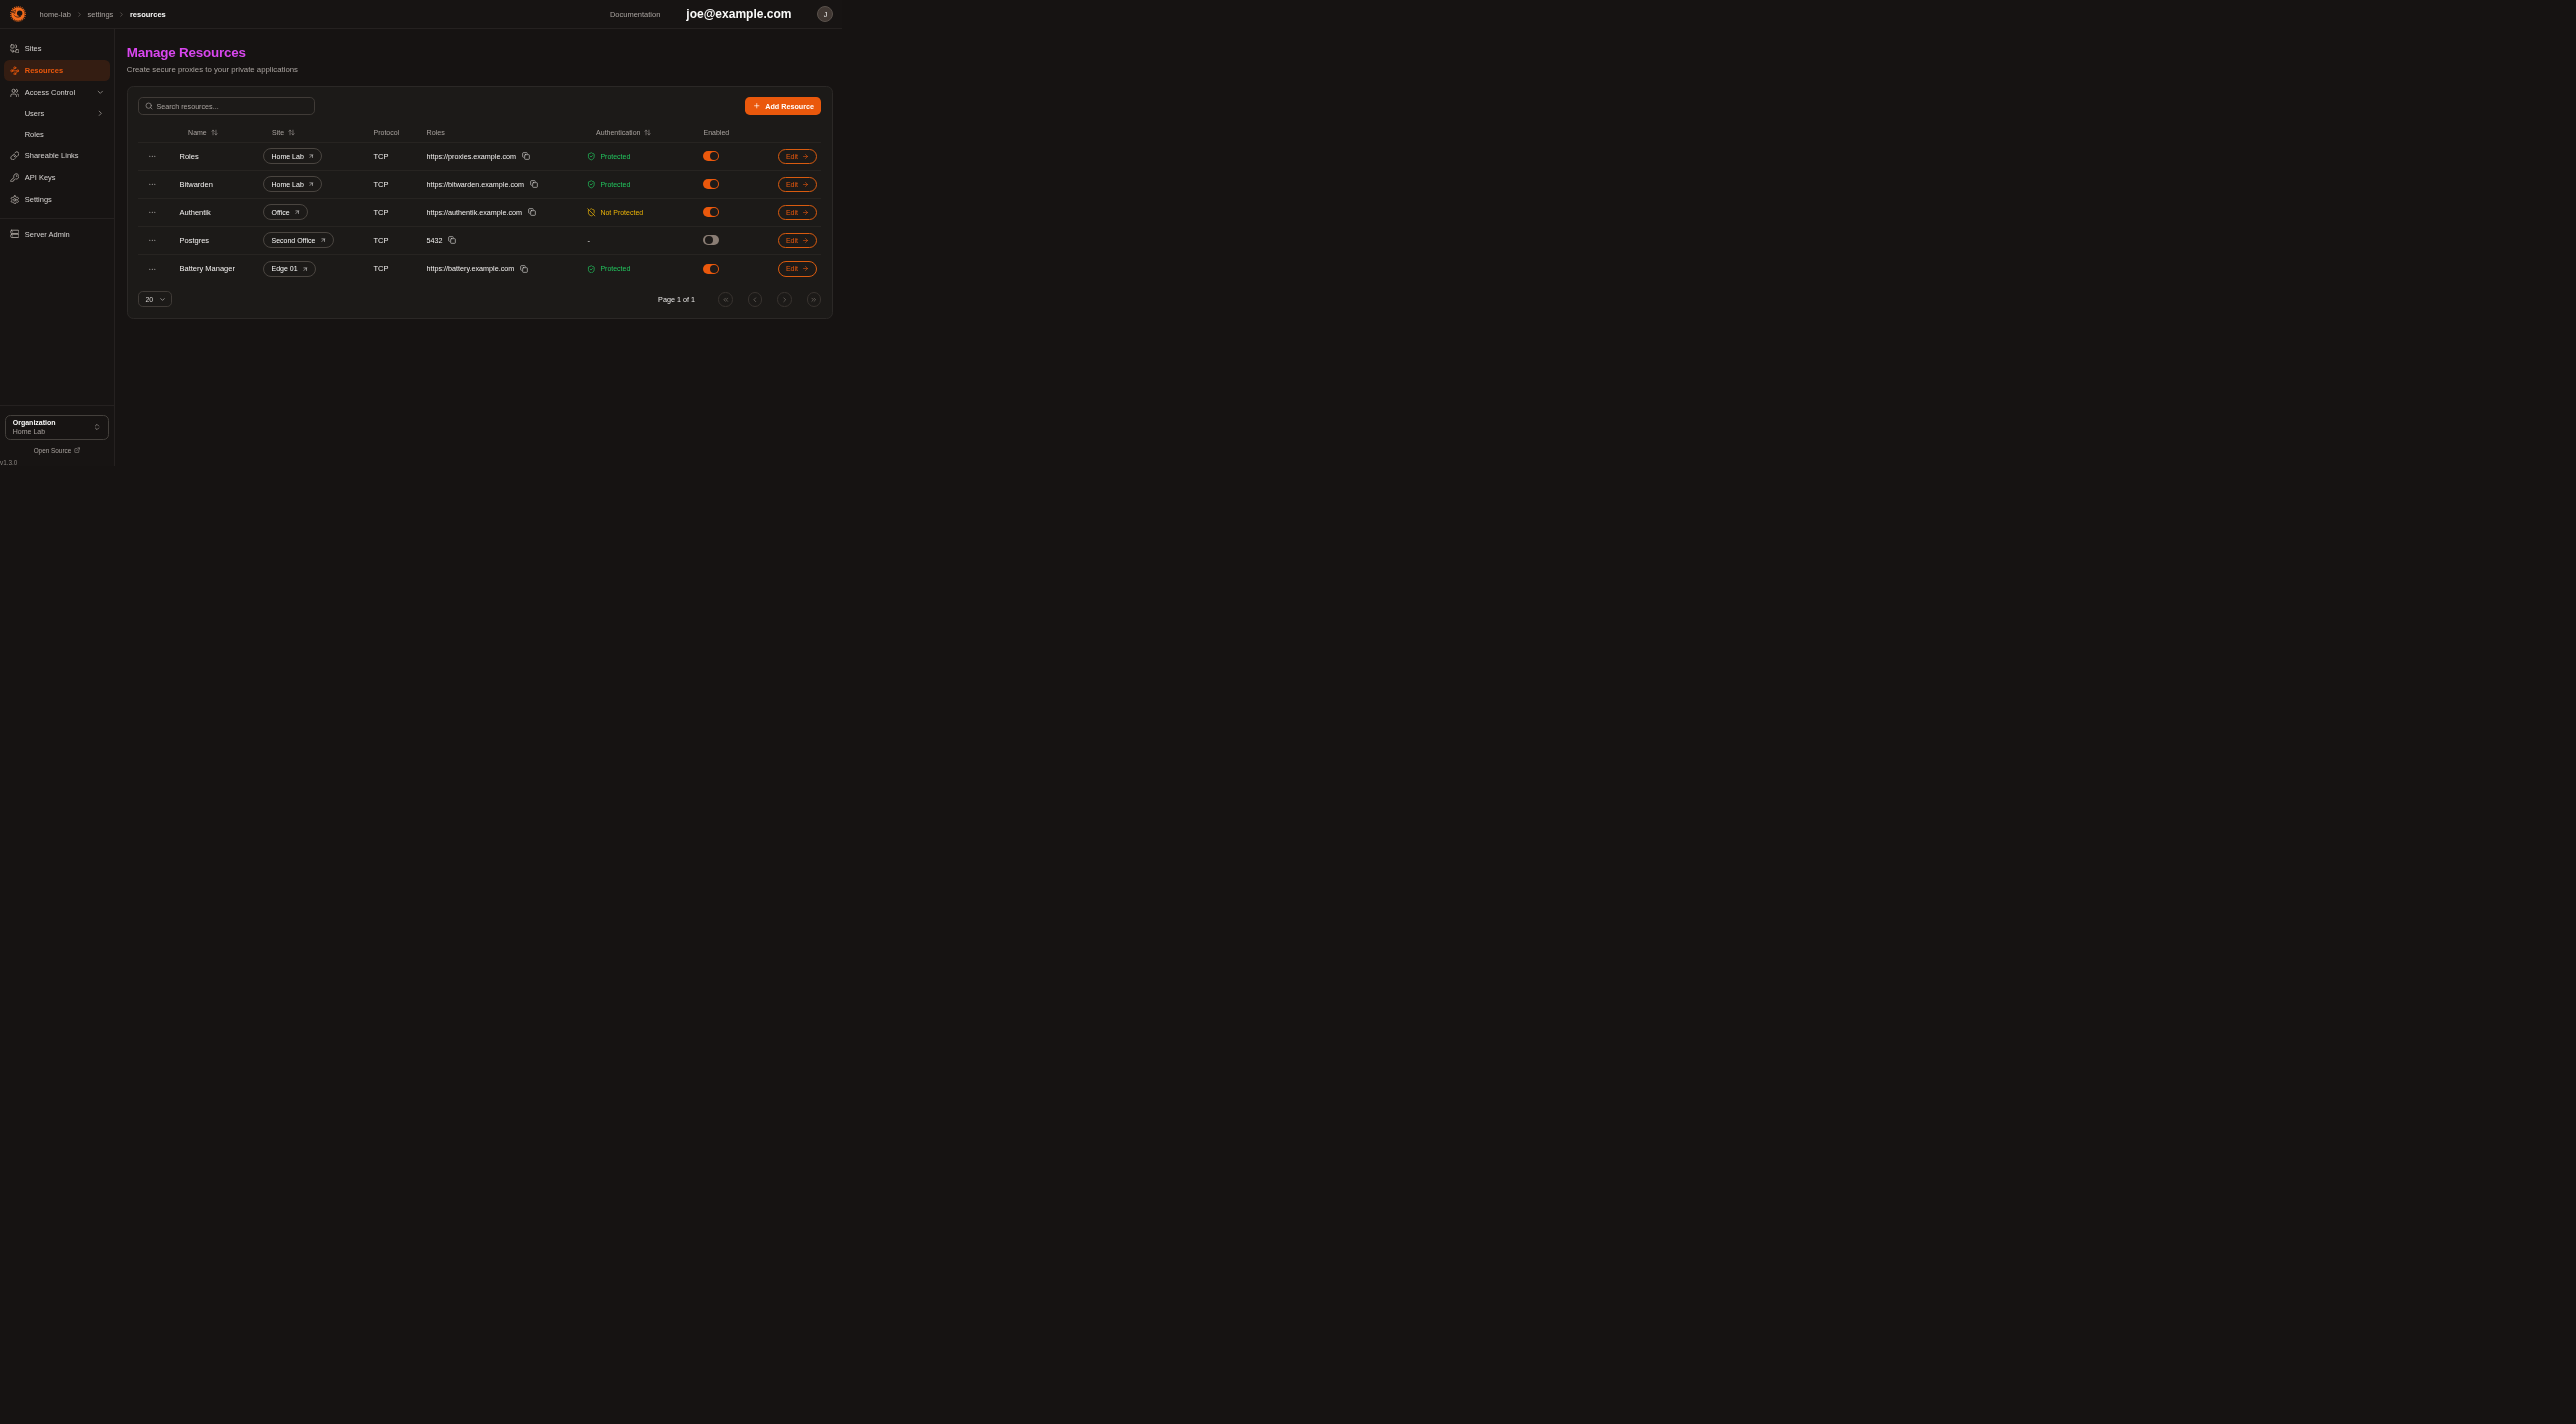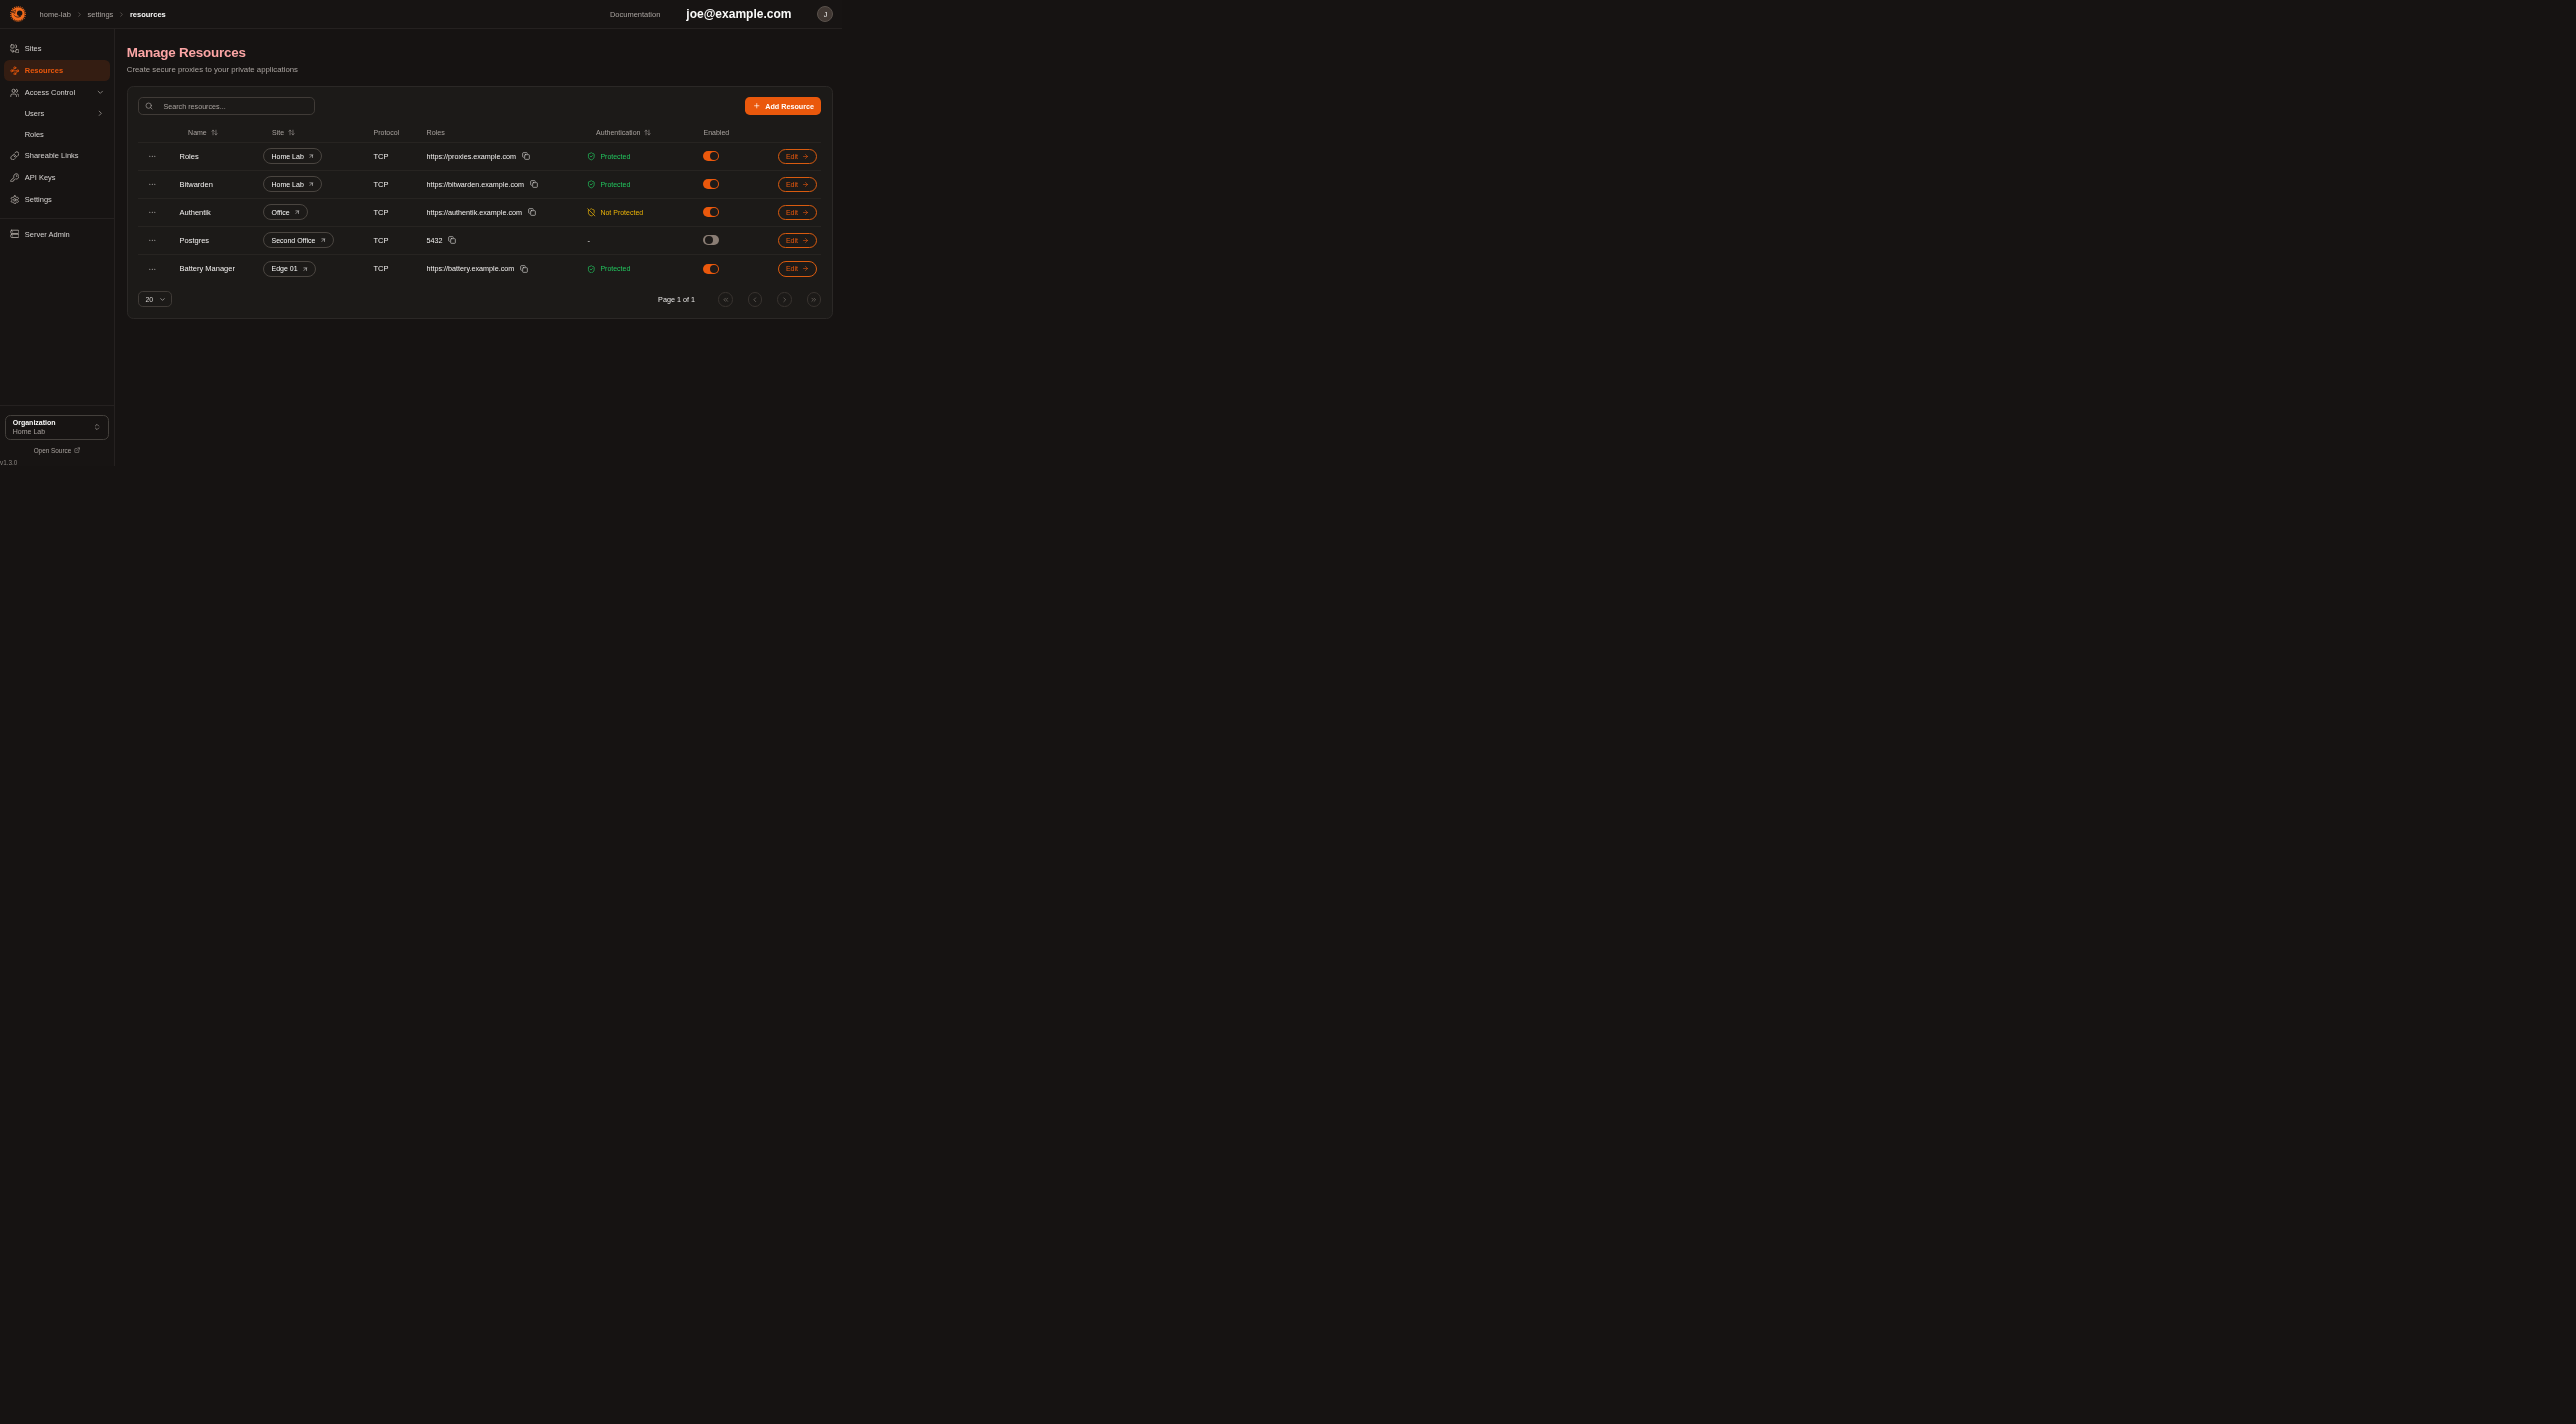--- a/index.html
+++ b/index.html
@@ -41,26 +41,26 @@
   .org-texts { flex:1; min-width:0; }
   .org-label { font-size:7px; font-weight:700; color:#fafaf9; }
   .org-value { font-size:7px; color:#a8a29e; margin-top:1.6px; }
   .org-chevrons { color:#a8a29e; }
   .open-source { margin-top:7px; font-size:6.4px; color:#a8a29e; display:inline-flex; align-items:center; gap:2.7px; cursor:pointer; }
   .foot-center { text-align:center; }
   .version { margin-top:4.3px; font-size:6.4px; color:#8a8580; }
 
   
   .main { flex:1; padding:0 11.8px; }
-  .page-title { margin-top:16px; font-size:13.4px; font-weight:700; color:#fca5a5; letter-spacing:-0.2px; }
+  .page-title { margin-top:16px; font-size:13.4px; font-weight:700; color:#d946ef; letter-spacing:-0.2px; }
   .page-sub { margin-top:4.8px; font-size:7.8px; color:#a8a29e; }
 
   .card { margin-top:11.8px; background:#1c1a18; border:0.5px solid #2b2826; border-radius:6.4px; padding:10.7px; }
   .toolbar { display:flex; justify-content:space-between; align-items:center; }
-  .search { width:177px; height:17.7px; border:0.5px solid #403b37; border-radius:4.8px; display:flex; align-items:center; padding:0 5.9px; gap:10px; color:#a8a29e; background:transparent; }
+  .search { width:177px; height:17.7px; border:0.5px solid #403b37; border-radius:4.8px; display:flex; align-items:center; padding:0 5.9px; gap:3px; color:#a8a29e; background:transparent; }
   .search input { flex:1; background:transparent; border:none; outline:none; color:#e7e5e4; font-size:7.2px; font-family:"Liberation Sans", sans-serif; }
   .search input::placeholder { color:#a8a29e; }
   .add-btn { height:17.7px; background:#ea580c; color:#ffffff; border:none; border-radius:4.8px; font-size:7.2px; font-weight:600; display:flex; align-items:center; gap:4.8px; padding:0 7.5px; cursor:pointer; font-family:"Liberation Sans", sans-serif; }
 
   .tbl { margin-top:7.5px; }
   .th-row { height:20.4px; border-bottom:0.5px solid #272421; color:#a8a29e; font-size:7px; display:flex; align-items:center; }
   .th-sort { display:inline-flex; align-items:center; gap:3.8px; padding-left:8.6px; cursor:pointer; }
   .tr { display:flex; align-items:center; height:28px; border-bottom:0.5px solid #272421; font-size:7.5px; color:#f2f0ef; }
   .tr:last-child { border-bottom:none; }
   .col-menu { width:41px; display:flex; padding-left:8.6px; }

